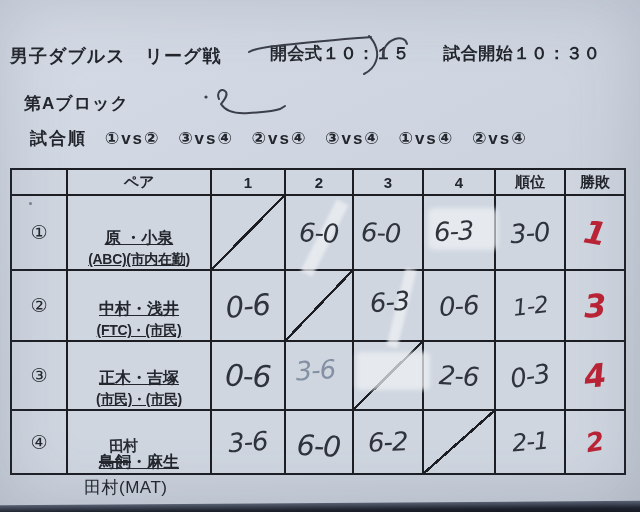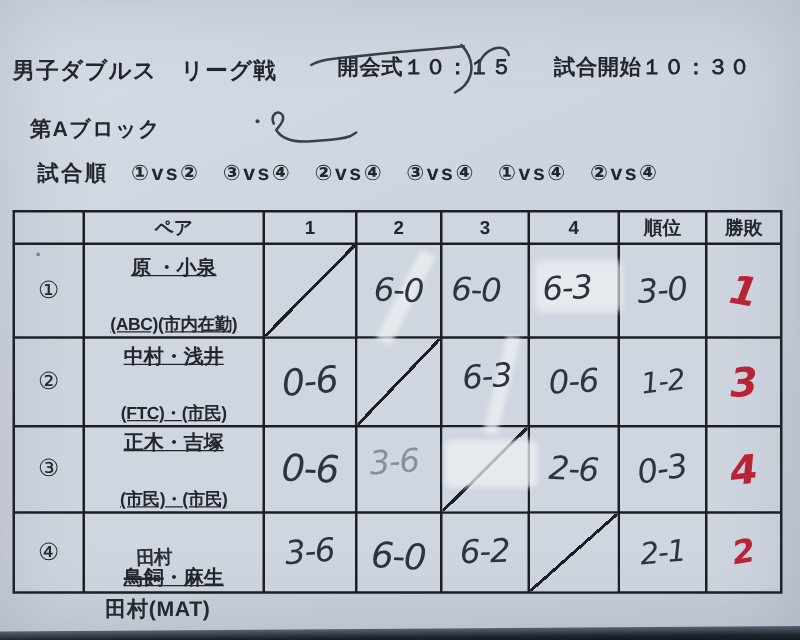--- a/index.html
+++ b/index.html
@@ -10,36 +10,36 @@
     position:relative; color:#23262c;
   }
   .vignette { position:absolute; inset:0; box-shadow:inset 0 0 70px rgba(80,90,110,.22); pointer-events:none; z-index:9; }
 
   
   .t-title   { position:absolute; left:10px;  top:44px;  font-size:18px; font-weight:bold; letter-spacing:1px; }
   .t-times   { position:absolute; left:270px; top:42px;  font-size:17px; font-weight:bold; letter-spacing:.5px; }
   .t-block   { position:absolute; left:24px;   top:92px;  font-size:17px; font-weight:bold; letter-spacing:1px; }
   .t-order   { position:absolute; left:30px;  top:127px; font-size:17px; font-weight:bold; }
   .t-order .mo { margin-right:13px; letter-spacing:2px; }
-  .t-footer  { position:absolute; left:84px;  top:476px; font-size:17px; font-weight:bold; letter-spacing:.5px; }
+  .t-footer  { position:absolute; left:84px;  top:476px; font-size:17px; font-weight:normal; letter-spacing:.5px; }
 
   
   .score-table {
     position:absolute; left:10px; top:168px;
     display:grid;
     grid-template-columns:54px 142px 72px 66px 68px 70px 68px 58px;
     grid-template-rows:24px 73px 69px 67px 62px;
     gap:2px; padding:2px; background:#1c1e24;
   }
   .cell { background:#cfd6e0; display:flex; align-items:center; justify-content:center; position:relative; }
   .h    { font-size:15px; font-weight:bold; }
   .num  { font-size:19px; }
   .name-cell { flex-direction:column; justify-content:flex-end; gap:2px;text-decoration:underline; }
   .name-line  { font-size:16px; font-weight:bold; position:relative; white-space:nowrap; }
-  .affil-line { font-size:14px; font-weight:bold; white-space:nowrap; letter-spacing:-.3px;margin-top:24px; }
+  .affil-line { font-size:14px; font-weight:bold; white-space:nowrap; letter-spacing:-.3px; }
   .struck:not(:empty) { text-decoration:line-through; text-decoration-thickness:2px; }
   .corr { position:absolute; left:10px; top:-15px; font-size:15px; font-weight:bold; color:#2c2f36;
           transform:rotate(-2deg); letter-spacing:-1px; }
   .diag {
     background-image:linear-gradient(to bottom right,
       transparent calc(50% - 1.2px), #1c1e24 calc(50% - 1.2px),
       #1c1e24 calc(50% + 1.2px), transparent calc(50% + 1.2px)),
       linear-gradient(#cfd6e0,#cfd6e0);
   }
   .hand { font-family:"DejaVu Sans",sans-serif; font-style:italic; font-size:26px; font-weight:400;

